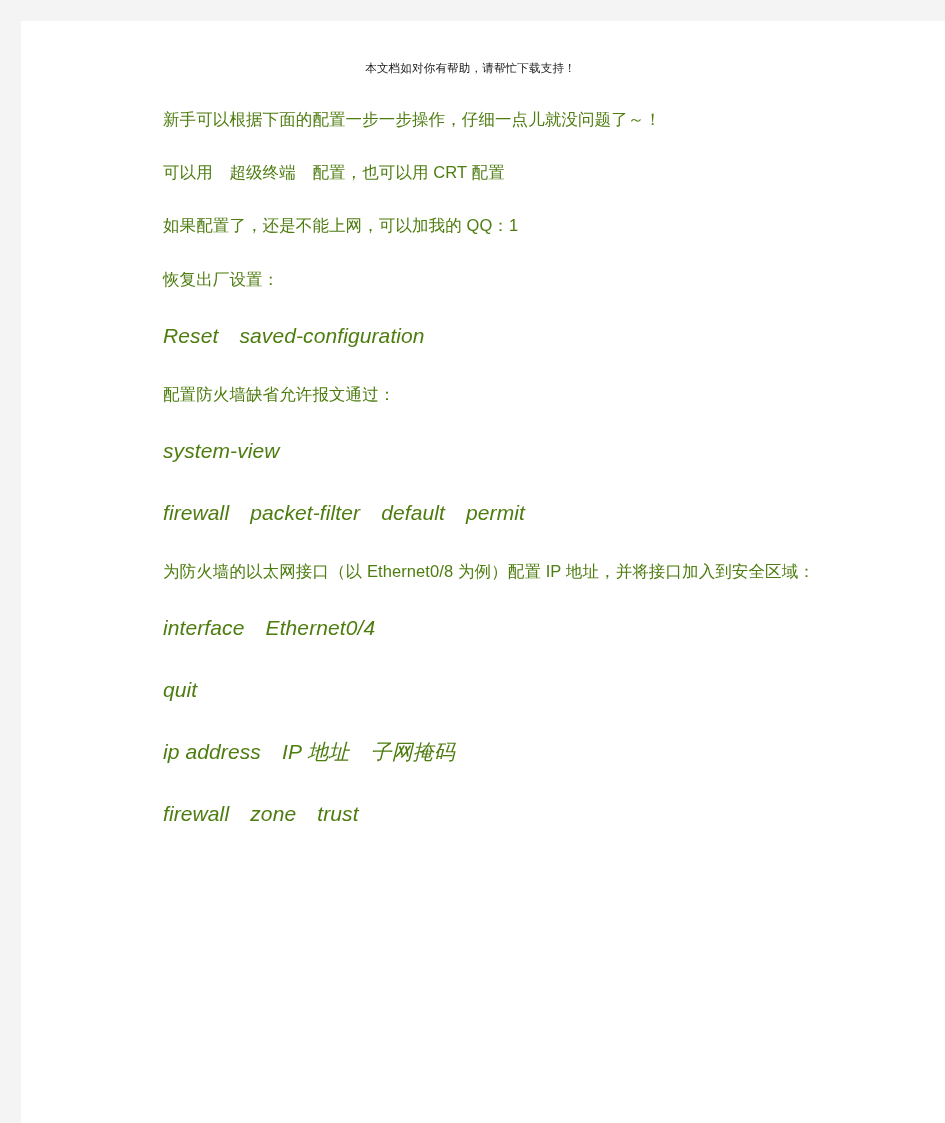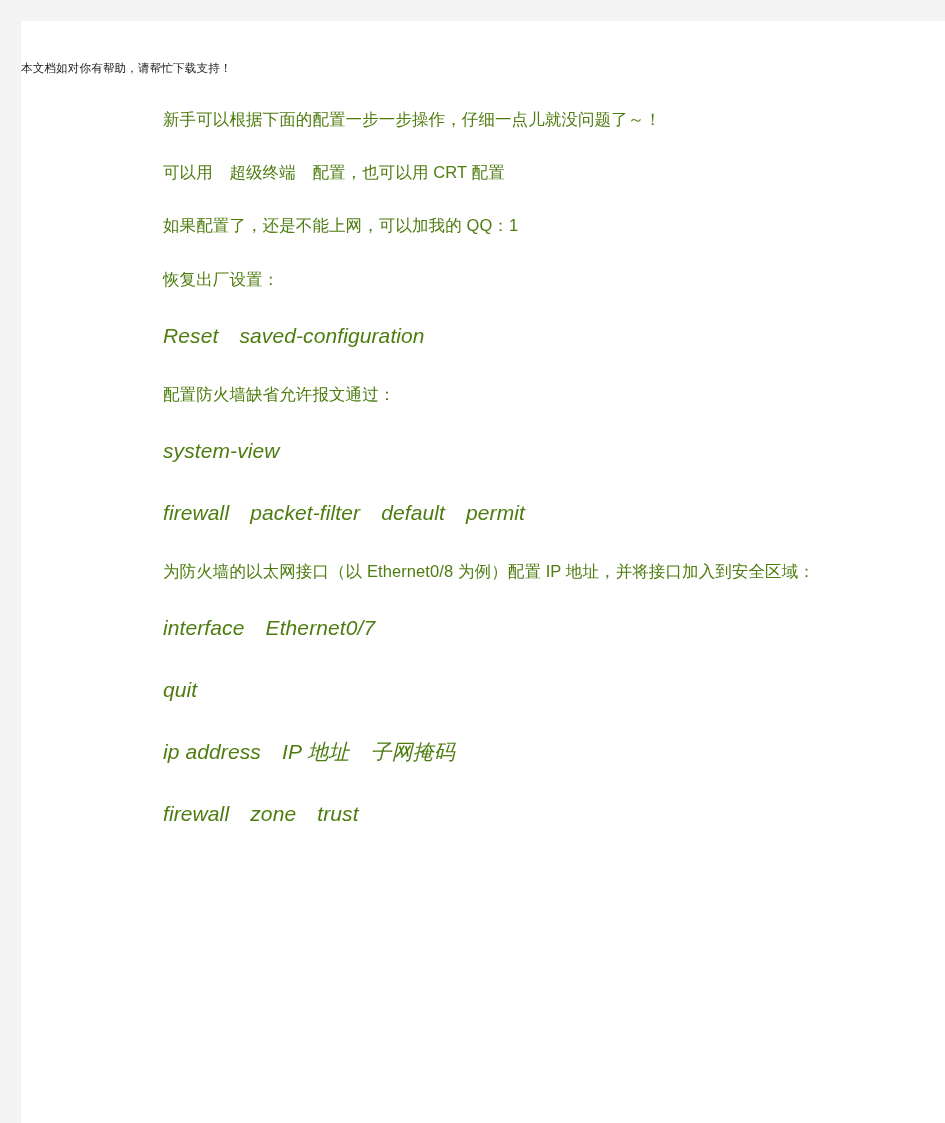--- a/index.html
+++ b/index.html
@@ -22,21 +22,21 @@
     background: #ffffff;
     box-sizing: border-box;
   }
   #header-note {
     position: absolute;
     left: 0;
     top: 40px;
     width: 924px;
     padding-right: 25px;
     box-sizing: border-box;
-    text-align: left;
+    text-align: center;
     font-size: 11.5px;
     color: #1a1a1a;
     letter-spacing: 0.2px;
     white-space: nowrap;
   }
   #body-content {
     position: absolute;
     left: 142px;
     top: 82px;
     width: 700px;
@@ -78,21 +78,21 @@
     <p class="para cmd">Reset　saved-configuration</p>
 
     <p class="para">配置防火墙缺省允许报文通过：</p>
 
     <p class="para cmd">system-view</p>
 
     <p class="para cmd">firewall　packet-filter　default　permit</p>
 
     <p class="para">为防火墙的以太网接口（以 Ethernet0/8 为例）配置 IP 地址，并将接口加入到安全区域：</p>
 
-    <p class="para cmd">interface　Ethernet0/7</p>
+    <p class="para cmd">interface　Ethernet0/4</p>
 
     <p class="para cmd">quit</p>
 
     <p class="para cmd">ip address　IP 地址　子网掩码</p>
 
     <p class="para cmd">firewall　zone　trust</p>
 
   </div>
 </div>
 

